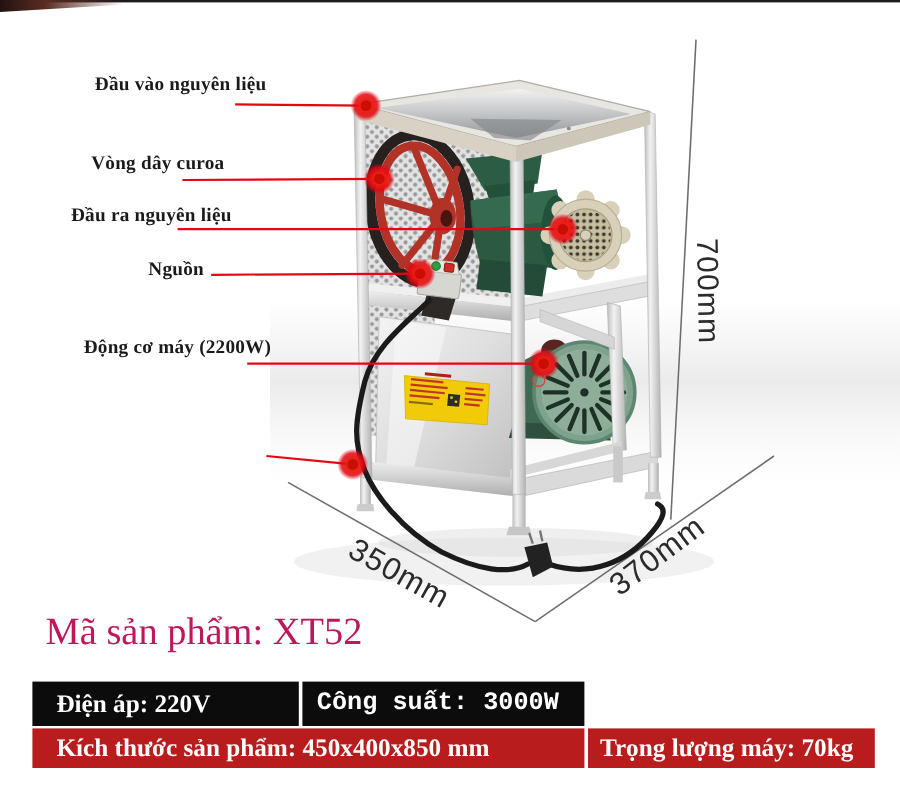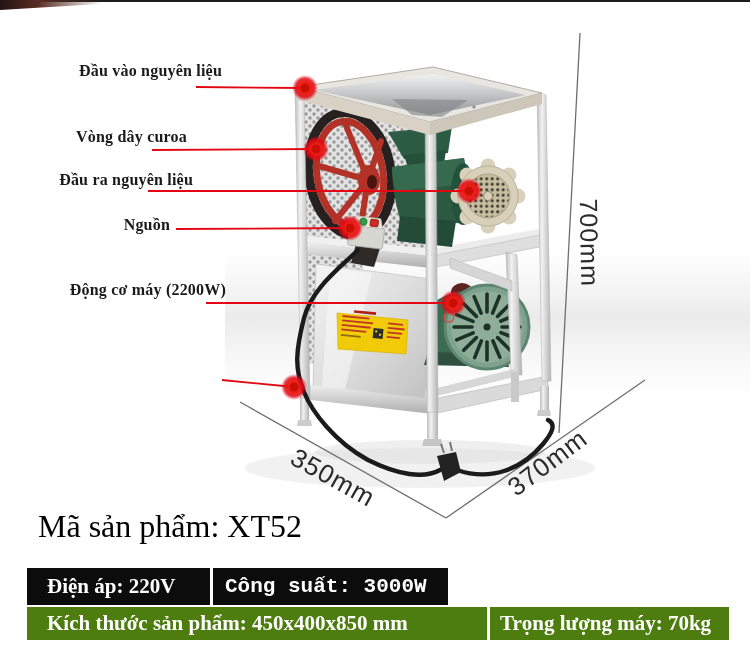--- a/index.html
+++ b/index.html
@@ -16,34 +16,34 @@
   .machine-svg{position:absolute;left:0;top:0;}
   .callout{
     position:absolute;font-weight:700;font-size:16px;color:#1a1a1a;
     white-space:nowrap;letter-spacing:.2px;
   }
   .dim{
     position:absolute;font-family:"Liberation Sans", sans-serif;
     font-size:26px;color:#2b2b2b;white-space:nowrap;letter-spacing:1px;
   }
   .product-code{
-    position:absolute;left:38px;top:508px;font-size:32px;color:#000000;
+    position:absolute;left:38px;top:508px;font-size:32px;color:#be185d;
     white-space:nowrap;
   }
   .spec-table{position:absolute;left:27px;top:568px;width:702px;}
   .spec-row{display:flex;}
   .spec-row.r1{height:37px;margin-bottom:2px;}
   .spec-row.r2{height:33px;}
   .spec-cell{
     display:flex;align-items:center;color:#ffffff;font-weight:700;font-size:21px;
     white-space:nowrap;box-sizing:border-box;
   }
   .r1 .spec-cell{background:#0c0c0c;}
-  .r2 .spec-cell{background:#4d7c0f;}
-  .c1{width:183px;padding-left:20px;margin-right:3px;font-family:Liberation Serif, serif;}
+  .r2 .spec-cell{background:#b91c1c;}
+  .c1{width:222px;padding-left:20px;margin-right:3px;font-family:Liberation Serif, serif;}
   .c2{width:235px;padding-left:12px;margin-right:3px;font-family:Liberation Mono, monospace;}
   .c3{width:239px;padding-left:10px;}
   .c12{width:460px;padding-left:20px;margin-right:3px;}
 </style>
 </head>
 <body>
 
 <div class="canvas">
 
   <div class="top-line"></div>

